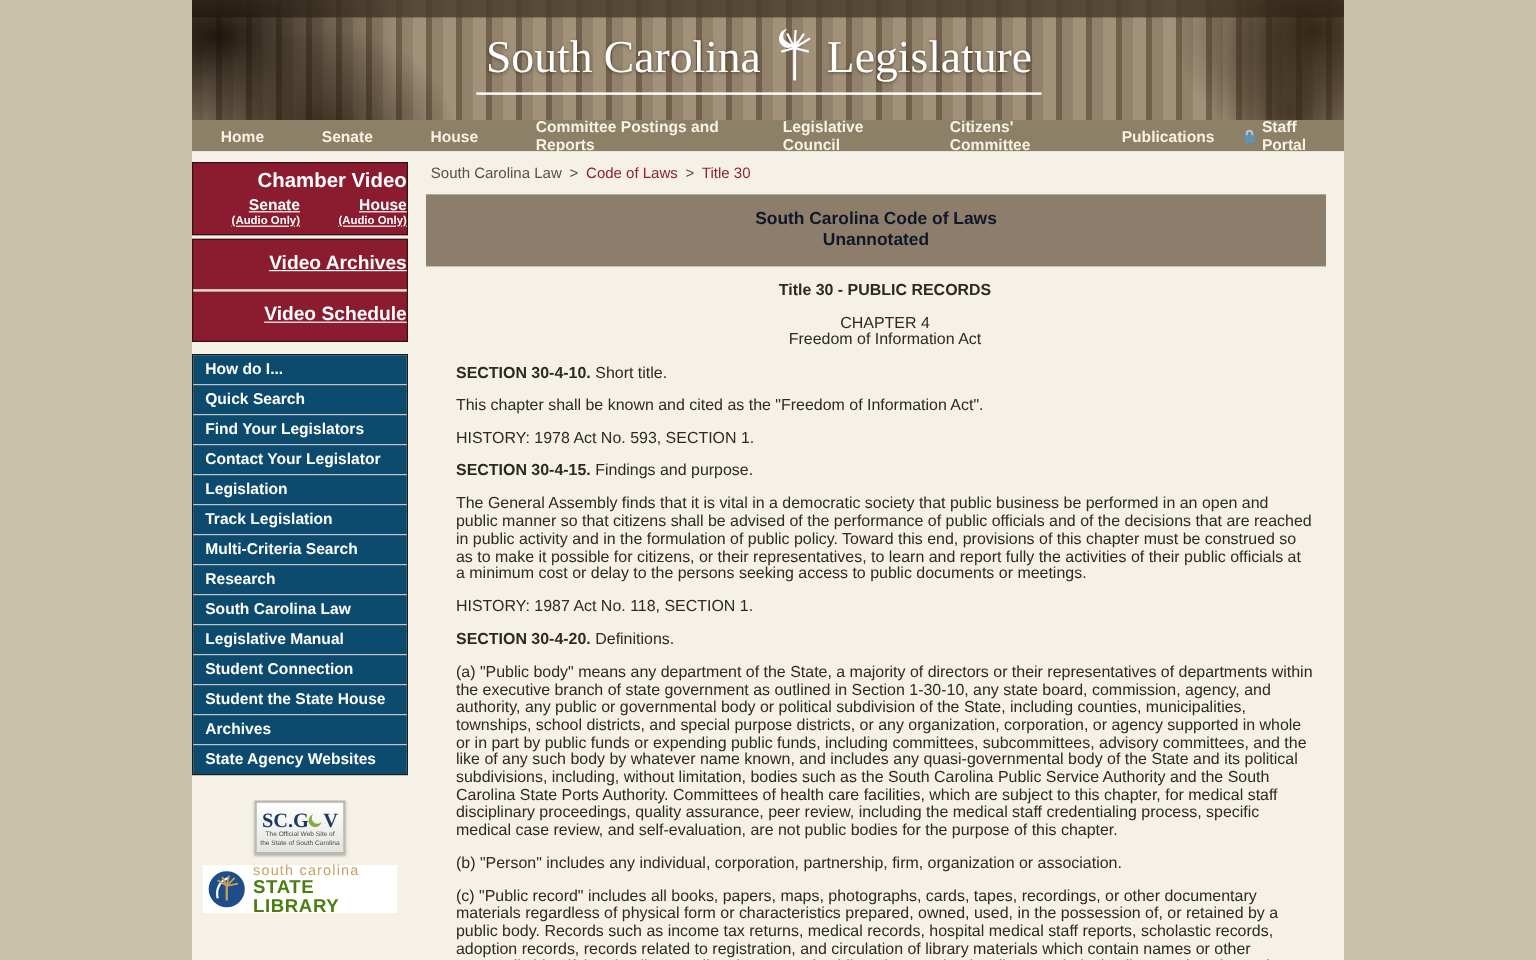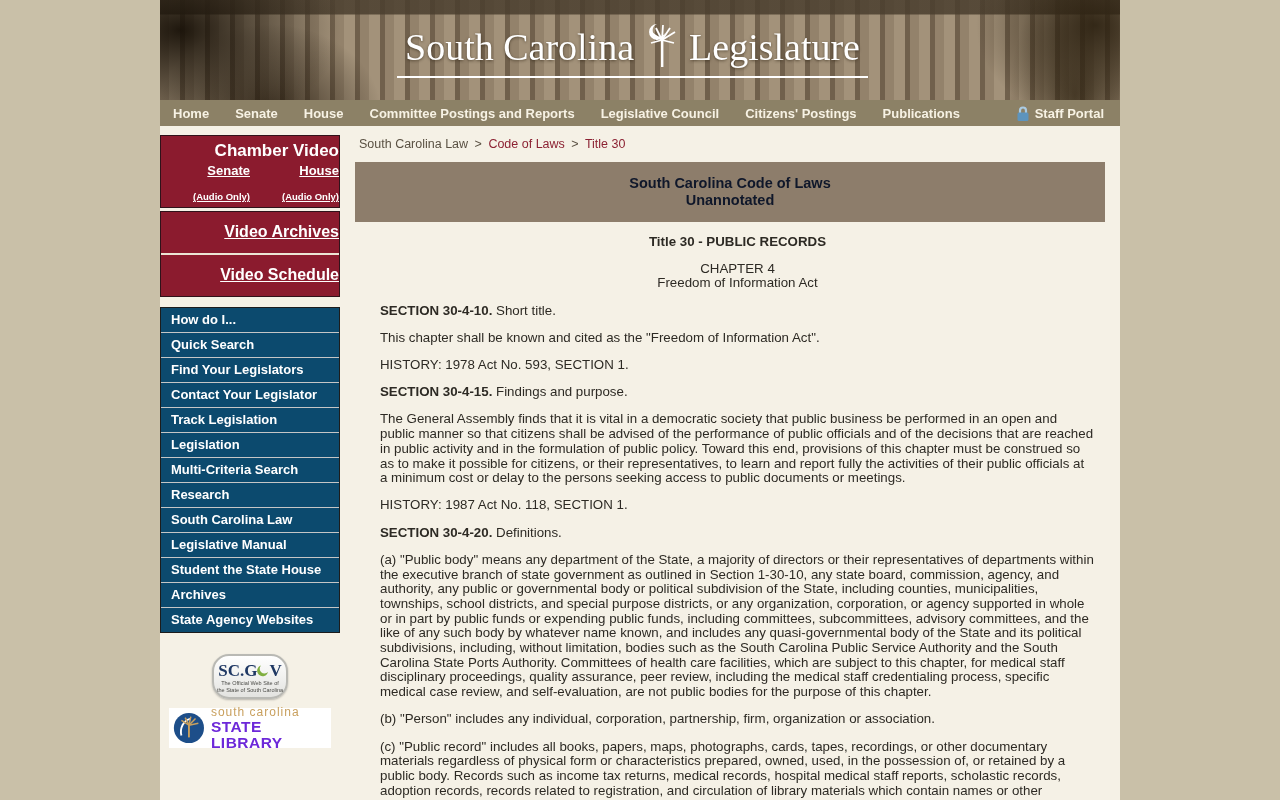--- a/index.html
+++ b/index.html
@@ -25,57 +25,57 @@
     text-shadow: 0 1px 3px rgba(40,30,15,0.6); white-space: nowrap;
   }
   .hero-title .twrap { display: inline-block; border-bottom: 2px solid #fff; padding: 0 8px 7px 8px; }
   .hero-title .emblem { vertical-align: -8px; margin: 0 2px; }
 
   
   .topnav {
     height: 26px; background: #8c8166; display: flex; align-items: center;
     font-size: 13px; font-weight: bold; color: #f7f2e4;
   }
-  .topnav a { color: #f7f2e4; text-decoration: none; padding: 0 13px; cursor: pointer; }
+  .topnav a { color: #f7f2e4; text-decoration: none; padding: 0 24px; cursor: pointer; }
   .staff { margin-left: auto; margin-right: 16px; display: flex; align-items: center; gap: 5px; cursor: pointer; }
 
   
   .content { background: #f5f1e6; display: flex; padding-top: 9px; min-height: 674px; align-items: flex-start; }
 
   
   .sidebar { width: 180px; flex: 0 0 180px; }
   .mbox { background: #8b1b2e; border: 1px solid #30121a; color: #fff; text-align: right; }
   .cv-title { font-size: 17px; font-weight: bold; padding: 5px 0 2px; }
   .cv-links { display: flex; padding-bottom: 5px; }
   .cv-col { flex: 1; }
   .cv-link { font-size: 13px; font-weight: bold; text-decoration: underline; color: #fff; cursor: pointer; display: block; }
-  .cv-sub { font-size: 9.5px; font-weight: bold; text-decoration: underline; color: #fff; cursor: pointer; display: block; margin-top: 13px; }
+  .cv-sub { font-size: 9.5px; font-weight: bold; text-decoration: underline; color: #fff; cursor: pointer; display: block; margin-top: 1px; }
   .vbox { margin-top: 3px; }
   .vrow { padding: 11px 0 12px; font-size: 16px; font-weight: bold; }
   .vrow:first-child { border-bottom: 2px solid #ece6d6; }
   .vrow a { color: #fff; text-decoration: underline; cursor: pointer; }
   .menu { margin-top: 10px; border: 1px solid #1c1c1c; }
   .menu-item {
     background: #0c4a6e; color: #fff; font-weight: bold; font-size: 13px;
     line-height: 24px; padding-left: 10px; border-bottom: 1px solid #c6c6c6; cursor: pointer;
   }
   .menu-item:last-child { border-bottom: none; }
 
   .scgov {
     width: 76px; margin: 21px auto 0; text-align: center; cursor: pointer;
     background: linear-gradient(#ffffff, #e3e3e0); border: 2px solid #b9b9b4;
-    border-radius: 17px; padding: 7px 2px 4px; box-shadow: 0 1px 2px rgba(0,0,0,0.25);
+    border-radius: 0; padding: 7px 2px 4px; box-shadow: 0 1px 2px rgba(0,0,0,0.25);
   }
   .scgov-text { font-family: "Liberation Serif", serif; font-weight: bold; font-size: 17px; color: #1f3864; line-height: 15px; }
   .scgov-text svg { vertical-align: -1px; }
   .scgov-tag { font-size: 5.5px; color: #4a4a46; line-height: 6.5px; margin-top: 2px; }
   .library { width: 162px; height: 40px; background: #fff; margin: 9px auto 0; display: flex; align-items: center; padding-left: 3px; cursor: pointer; }
   .lib-text { margin-left: 5px; }
   .lib-line1 { font-size: 12px; color: #c9a05e; line-height: 13px; letter-spacing: 1px; }
-  .lib-line2 { font-size: 15.5px; color: #6d28d9; font-weight: bold; line-height: 16px; letter-spacing: 0.5px; }
+  .lib-line2 { font-size: 15.5px; color: #4d7c0f; font-weight: bold; line-height: 16px; letter-spacing: 0.5px; }
 
   
   .main { flex: 1; margin-left: 15px; padding-right: 15px; }
   .crumbs { font-size: 12.5px; color: #5a5143; margin: 2px 0 11px 4px; }
   .crumbs a { color: #8c2233; text-decoration: none; cursor: pointer; }
   .crumbs .sep { margin: 0 3px; }
   .banner {
     height: 60px; background: #8d7d6b; color: #0f172a; font-weight: bold; font-size: 14.5px;
     display: flex; flex-direction: column; justify-content: center; align-items: center; line-height: 17.5px;
   }
@@ -110,21 +110,21 @@
       </span>
     </div>
   </div>
 
   <div class="topnav">
     <a>Home</a>
     <a>Senate</a>
     <a>House</a>
     <a>Committee Postings and Reports</a>
     <a>Legislative Council</a>
-    <a>Citizens' Postings</a>
+    <a>Citizens' Committee</a>
     <a>Publications</a>
     <span class="staff">
       <svg width="14" height="17" viewBox="0 0 14 17">
         <path d="M4 8 V5.5 a3 3 0 0 1 6 0 V8" stroke="#aacbe3" stroke-width="2.2" fill="none"></path>
         <rect x="1.5" y="7.5" width="11" height="8.5" rx="1.6" fill="#5d94bd"></rect>
       </svg>
       <span>Staff Portal</span>
     </span>
   </div>
 
@@ -147,26 +147,27 @@
       <div class="mbox vbox">
         <div class="vrow"><a>Video Archives</a></div>
         <div class="vrow"><a>Video Schedule</a></div>
       </div>
 
       <div class="menu">
         <div class="menu-item">How do I...</div>
         <div class="menu-item">Quick Search</div>
         <div class="menu-item">Find Your Legislators</div>
         <div class="menu-item">Contact Your Legislator</div>
+        <div class="menu-item">Legislation</div>
         <div class="menu-item">Track Legislation</div>
-        <div class="menu-item">Legislation</div>
         <div class="menu-item">Multi-Criteria Search</div>
         <div class="menu-item">Research</div>
         <div class="menu-item">South Carolina Law</div>
         <div class="menu-item">Legislative Manual</div>
+        <div class="menu-item">Student Connection</div>
         <div class="menu-item">Student the State House</div>
         <div class="menu-item">Archives</div>
         <div class="menu-item">State Agency Websites</div>
       </div>
 
       <div class="scgov">
         <div class="scgov-text">
           <span>SC.G</span><svg width="12" height="13" viewBox="0 0 12 13">
               <path d="M4 1.5 A 5.5 5.5 0 1 0 11 8 A 4.5 4.5 0 1 1 4 1.5 Z" fill="#7fae3f"></path>
             </svg><span>V</span>

